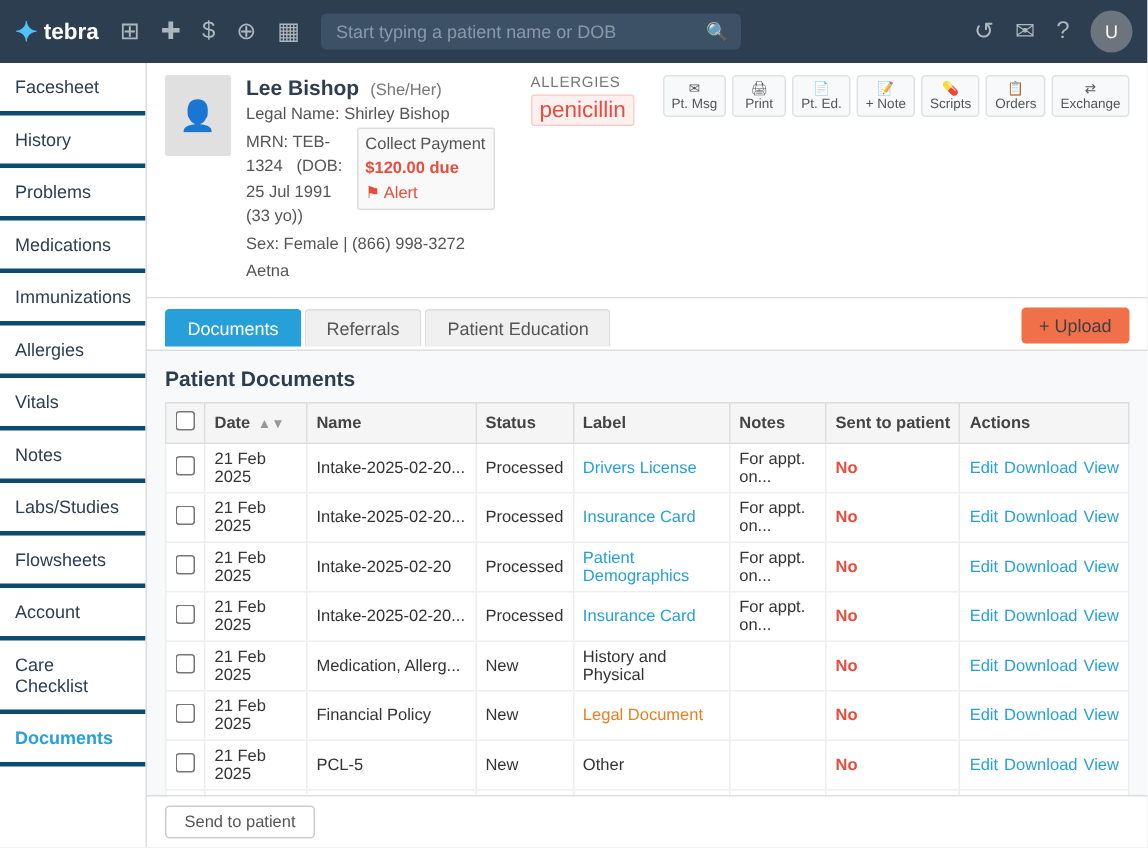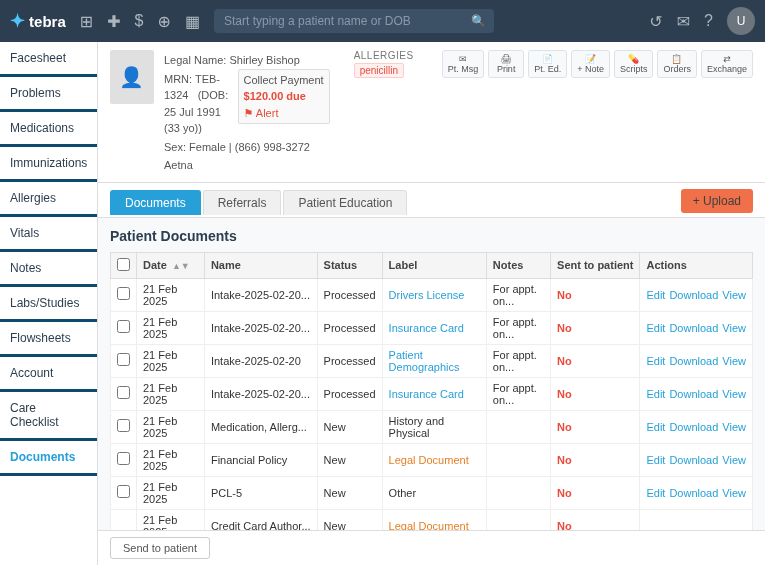--- a/index.html
+++ b/index.html
@@ -146,38 +146,43 @@
     <span class="nav-icon" title="Messages">✉</span>
     <span class="nav-icon" title="Help">?</span>
     <div class="avatar">U</div>
   </div>
 </div>
 
 <div class="layout">
 
   <div class="sidebar">
     <div class="sidebar-item">Facesheet</div>
+    <div class="sidebar-item">History</div>
     <div class="sidebar-item">Problems</div>
     <div class="sidebar-item">Medications</div>
     <div class="sidebar-item">Immunizations</div>
     <div class="sidebar-item">Allergies</div>
     <div class="sidebar-item">Vitals</div>
     <div class="sidebar-item">Notes</div>
     <div class="sidebar-item">Labs/Studies</div>
     <div class="sidebar-item">Flowsheets</div>
     <div class="sidebar-item">Account</div>
     <div class="sidebar-item">Care Checklist</div>
     <div class="sidebar-item active">Documents</div>
   </div>
 
   <div class="main">
 
     <div class="patient-header">
       <div class="patient-avatar">👤</div>
       <div class="patient-info">
+        <div>
+          <span style="font-size:14px;font-weight:bold;color:#2c3e50;">Lee Bishop</span>
+          <span style="font-size:11px;color:#777;margin-left:4px;">(She/Her)</span>
+        </div>
         <div class="patient-details">
           <span>Legal Name:</span>
           <span>Shirley Bishop</span>
           &nbsp;
           <span style="float:right;margin-right:10px;color:#555;font-size:11px;border:1px solid #ddd;padding:2px 5px;border-radius:2px;background:#f9f9f9;cursor:pointer;">
             <span>Collect Payment</span><br>
             <span style="color:#e74c3c;font-weight:bold;">$120.00 due</span><br>
             <span style="color:#e74c3c;">⚑ Alert</span>
           </span>
         </div>
@@ -192,21 +197,21 @@
           <span>Sex: Female</span>
           |
           <span>(866) 998-3272</span>
         </div>
         <div class="patient-details">
           <span>Aetna</span>
         </div>
       </div>
       <div style="min-width:70px;margin-left:4px;">
         <div style="font-size:10px;color:#777;text-transform:uppercase;letter-spacing:0.5px;">ALLERGIES</div>
-        <div style="color:#e74c3c;font-size:10px;margin-top:2px;background:#fff0f0;border:1px solid #fcc;padding:1px 5px;border-radius:2px;display:inline-block;">penicillin</div>
+        <div style="color:#e74c3c;font-size:15px;margin-top:2px;background:#fff0f0;border:1px solid #fcc;padding:1px 5px;border-radius:2px;display:inline-block;">penicillin</div>
       </div>
       <div class="patient-actions">
         <div class="action-btn">
           <span>✉</span>
           <span>Pt. Msg</span>
         </div>
         <div class="action-btn">
           <span>🖨</span>
           <span>Print</span>
         </div>

